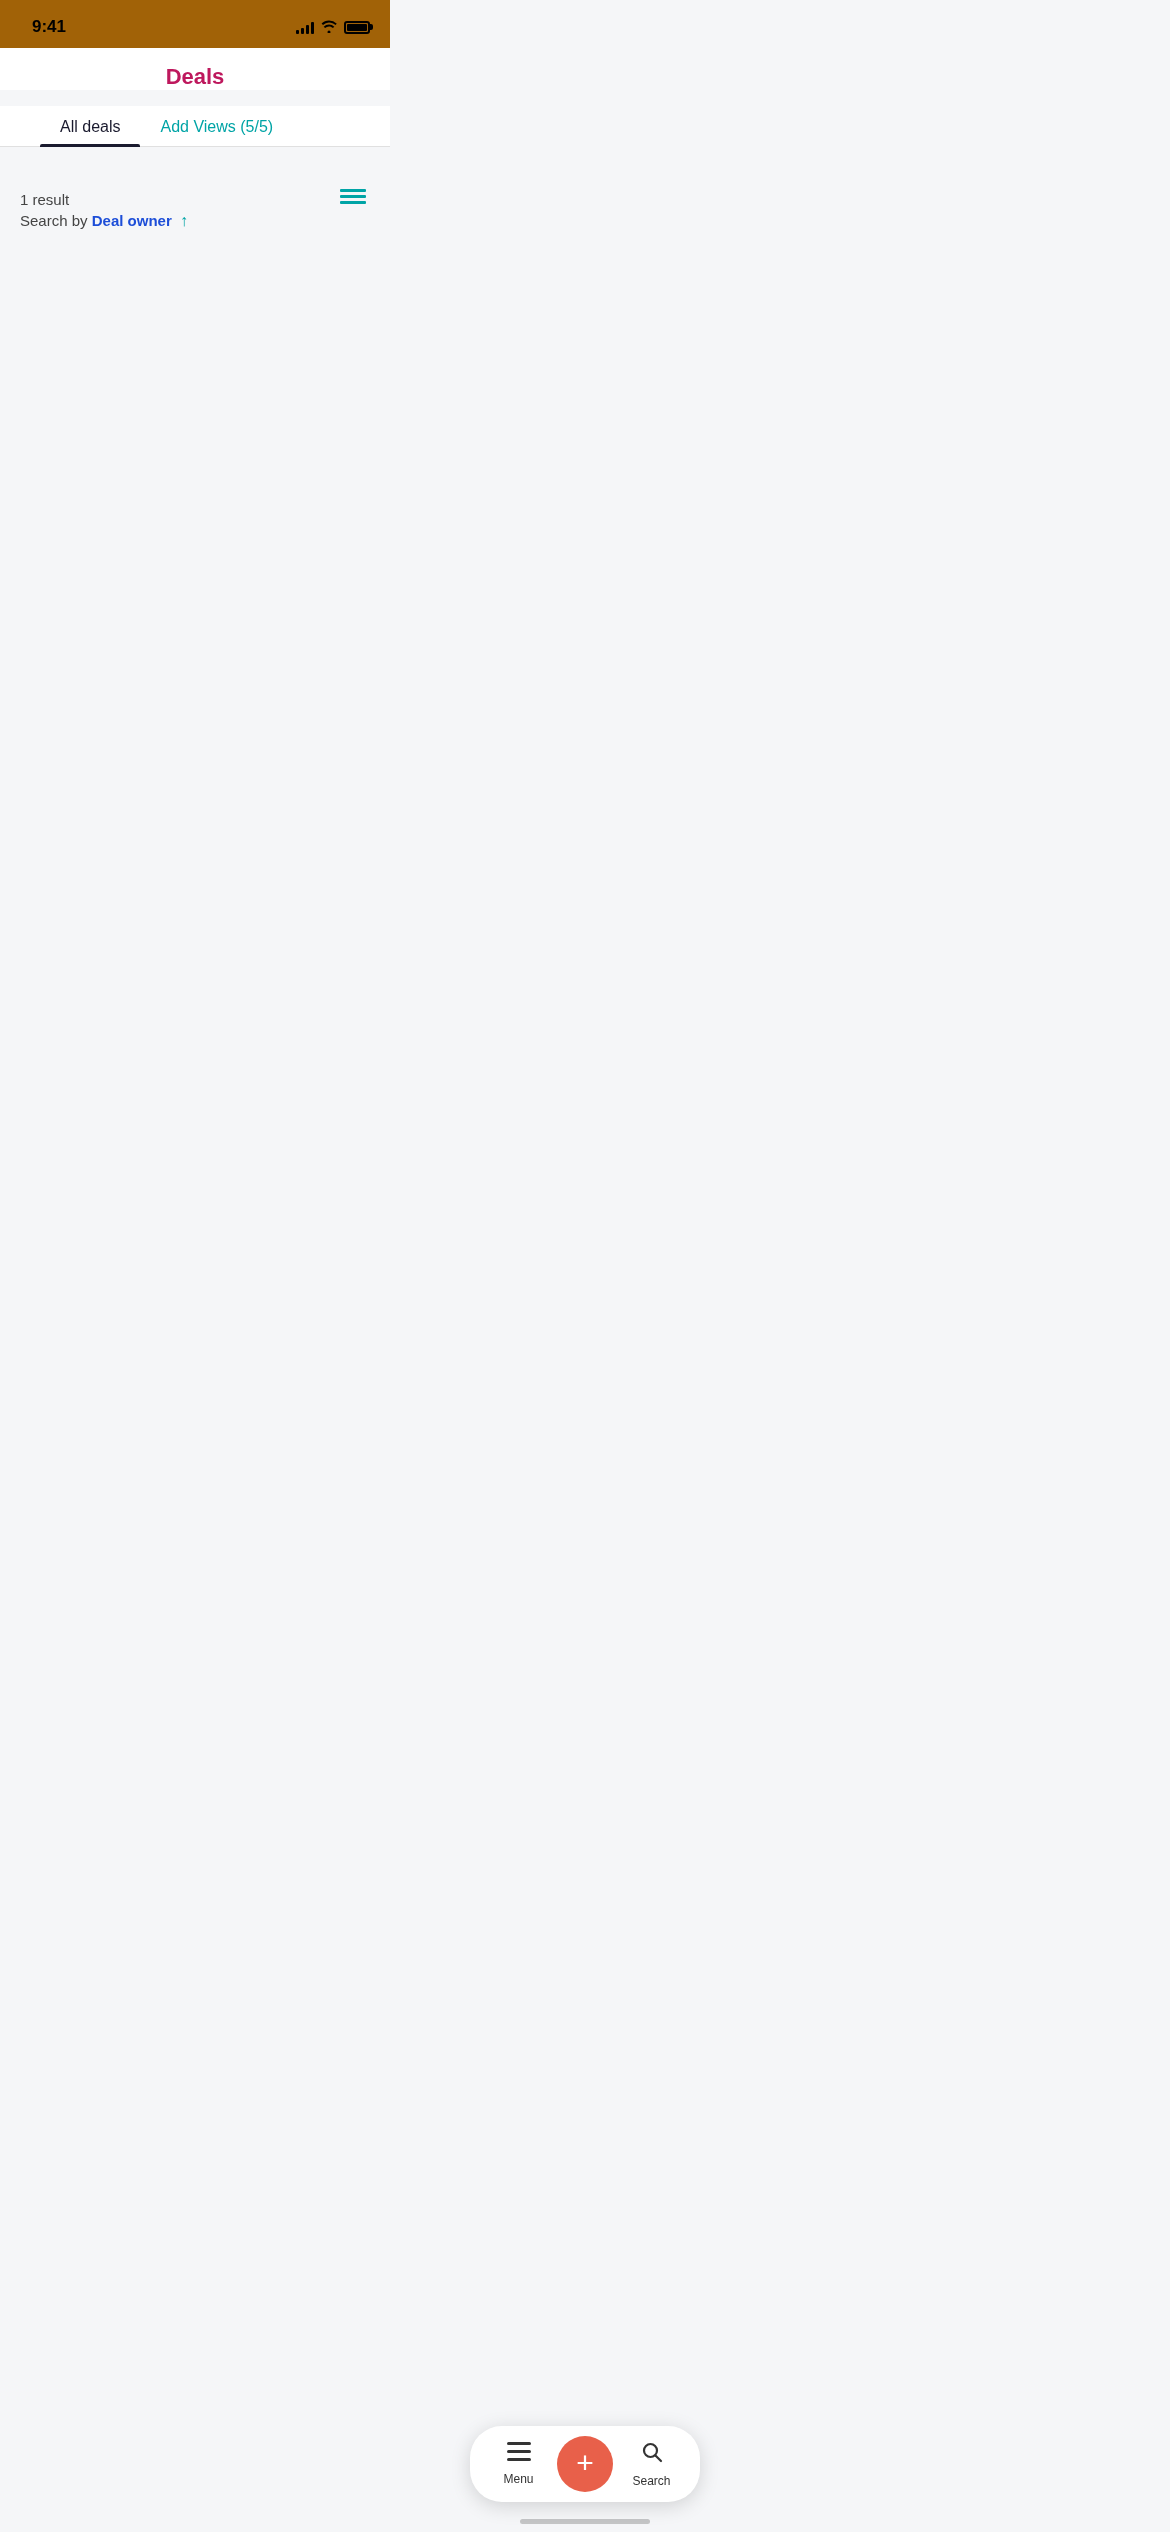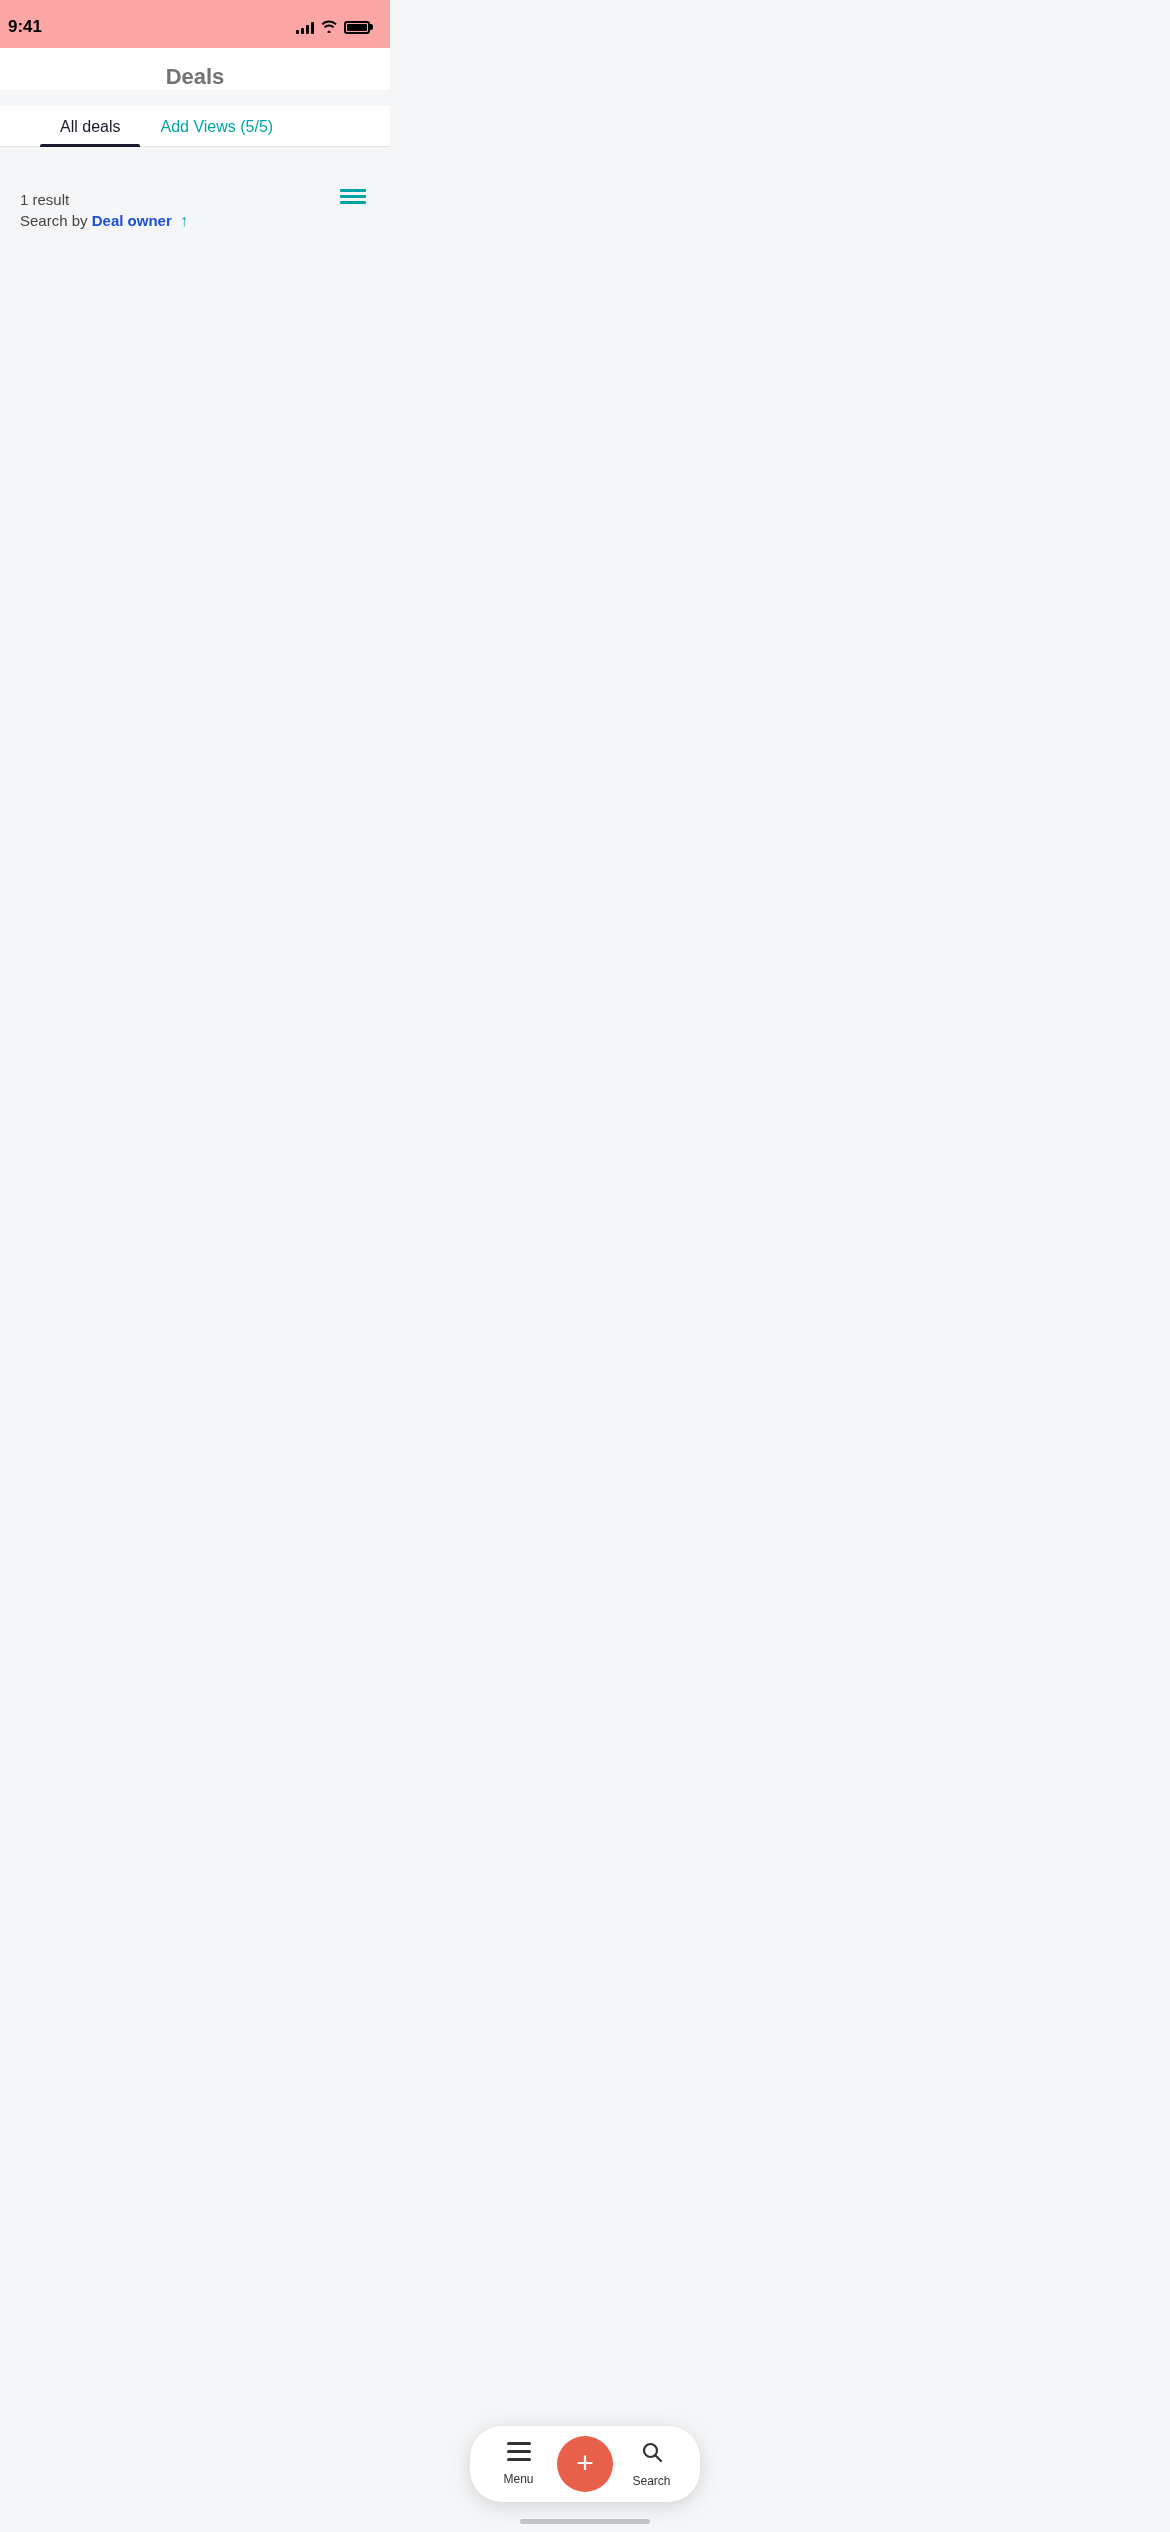--- a/index.html
+++ b/index.html
@@ -9,25 +9,25 @@
       width: 390px;
       min-height: 844px;
       background: #f5f6f8;
       font-family: -apple-system, BlinkMacSystemFont, 'Segoe UI', Helvetica, Arial, sans-serif;
       overflow-x: hidden;
       position: relative;
     }
 
     
     .status-bar {
-      background: #fca5a5;
+      background: #a16207;
       display: flex;
       justify-content: space-between;
       align-items: center;
-      padding: 14px 20px 8px 8px;
+      padding: 14px 20px 8px 32px;
       height: 48px;
     }
 
     .status-time {
       font-size: 17px;
       font-weight: 600;
       color: #000;
     }
 
     .status-icons {
@@ -92,21 +92,21 @@
     
     .header {
       background: #ffffff;
       text-align: center;
       padding: 16px 20px 0 20px;
     }
 
     .page-title {
       font-size: 22px;
       font-weight: 700;
-      color: #737373;
+      color: #be185d;
       margin-bottom: 16px;
     }
 
     
     .tabs {
       display: flex;
       border-bottom: 1px solid #e0e0e0;
       background: #ffffff;
     }
 

